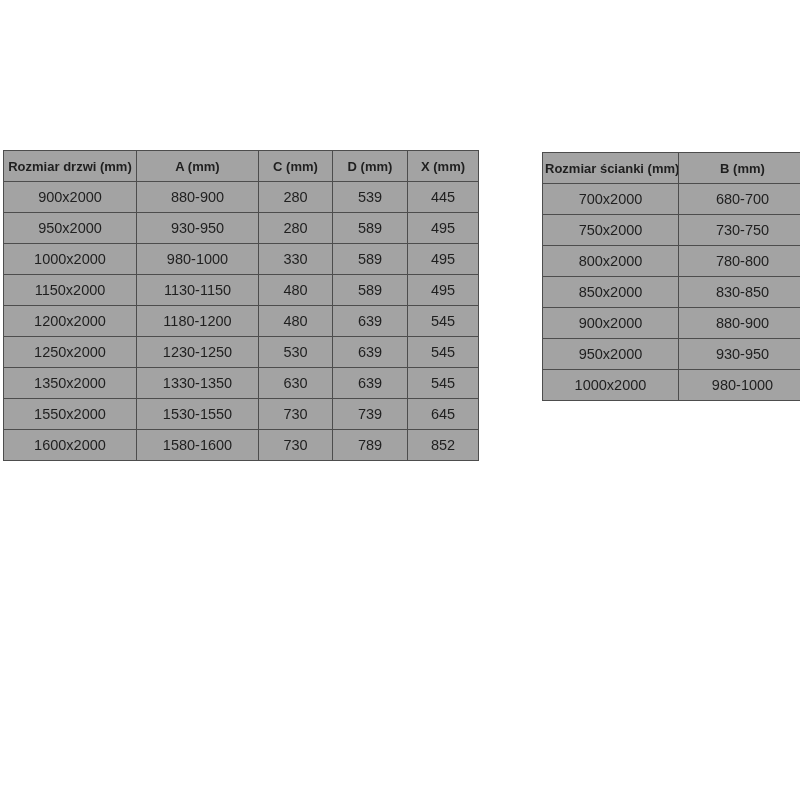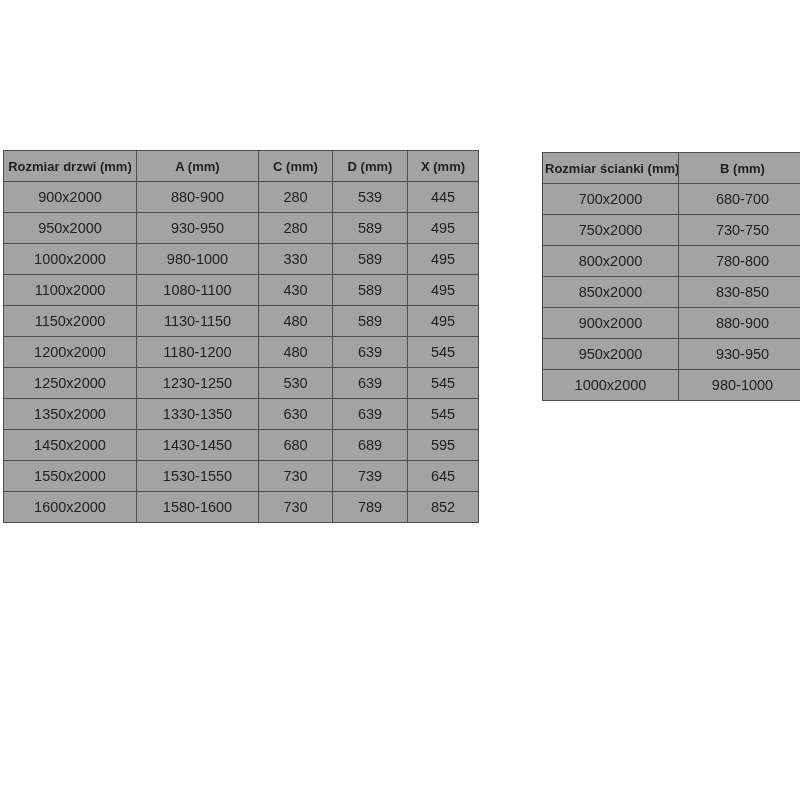--- a/index.html
+++ b/index.html
@@ -83,27 +83,20 @@
           <td>495</td>
         </tr>
         <tr>
           <td>1000x2000</td>
           <td>980-1000</td>
           <td>330</td>
           <td>589</td>
           <td>495</td>
         </tr>
         <tr>
-          <td>1100x2000</td>
-          <td>1080-1100</td>
-          <td>430</td>
-          <td>589</td>
-          <td>495</td>
-        </tr>
-        <tr>
           <td>1150x2000</td>
           <td>1130-1150</td>
           <td>480</td>
           <td>589</td>
           <td>495</td>
         </tr>
         <tr>
           <td>1200x2000</td>
           <td>1180-1200</td>
           <td>480</td>
@@ -116,27 +109,20 @@
           <td>530</td>
           <td>639</td>
           <td>545</td>
         </tr>
         <tr>
           <td>1350x2000</td>
           <td>1330-1350</td>
           <td>630</td>
           <td>639</td>
           <td>545</td>
-        </tr>
-        <tr>
-          <td>1450x2000</td>
-          <td>1430-1450</td>
-          <td>680</td>
-          <td>689</td>
-          <td>595</td>
         </tr>
         <tr>
           <td>1550x2000</td>
           <td>1530-1550</td>
           <td>730</td>
           <td>739</td>
           <td>645</td>
         </tr>
         <tr>
           <td>1600x2000</td>

